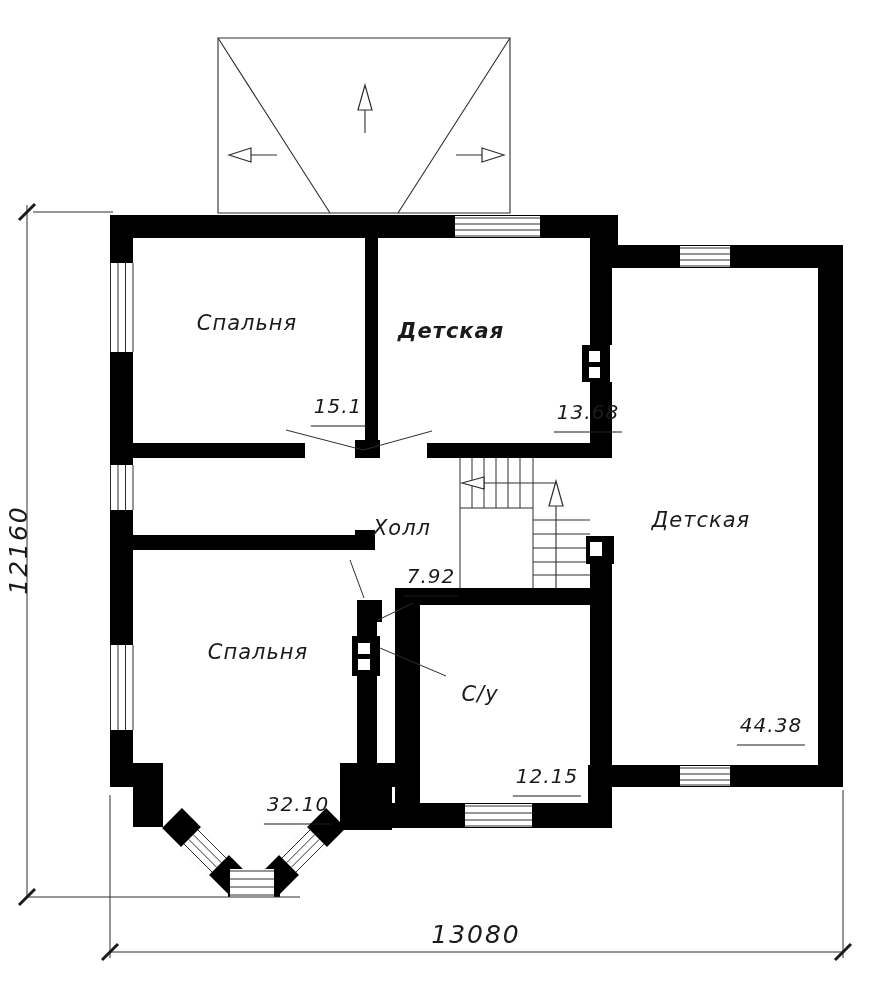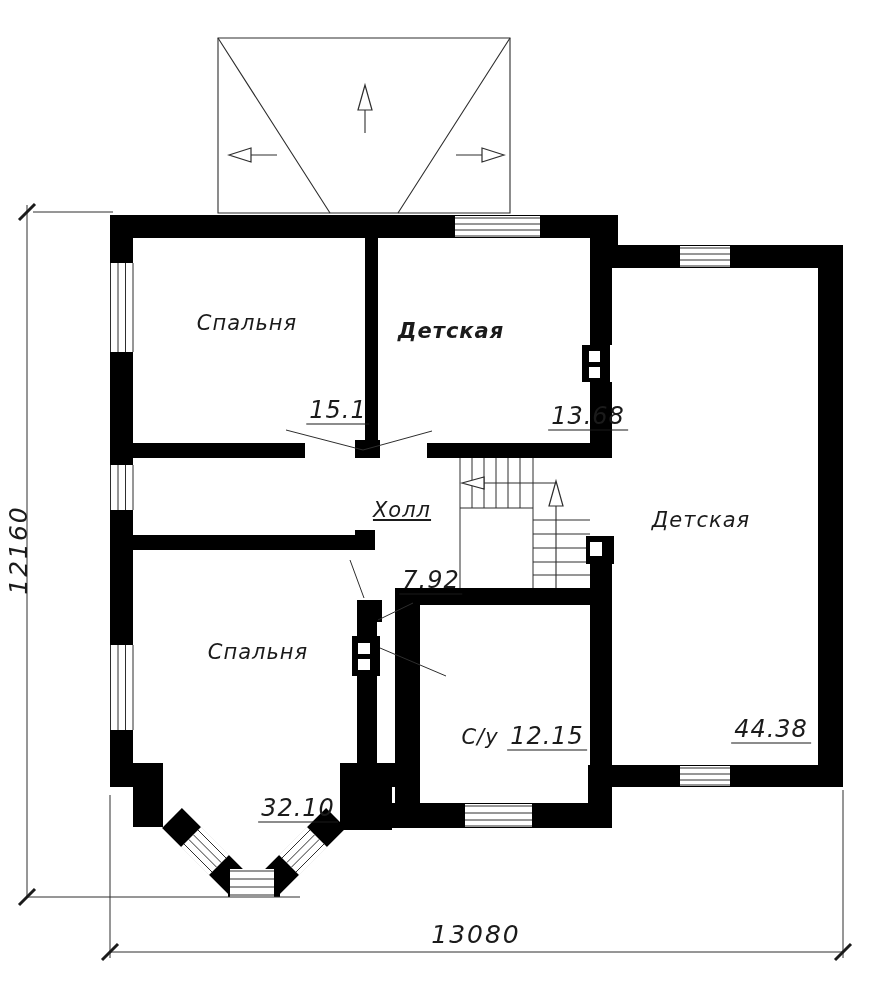--- a/index.html
+++ b/index.html
@@ -8,21 +8,21 @@
   #plan-svg{position:absolute;left:0;top:0;}
   .wall{fill:#000;stroke:none;}
   .whitebox{fill:#fff;stroke:none;}
   .thin{stroke:#2e2e2e;stroke-width:1.1;fill:none;}
   .thin2{stroke:#2e2e2e;stroke-width:1;fill:none;}
   .tri{fill:#fff;stroke:#2e2e2e;stroke-width:1.2;}
   .tick{stroke:#1b1b1b;stroke-width:3;fill:none;}
   .lbl{position:absolute;transform:translate(-50%,-50%);font-style:italic;
        color:#1b1b1b;white-space:nowrap;letter-spacing:1px;}
   .room{font-size:21px;}
-  .area{font-size:24px;padding:0 3px 0 3px;border-bottom:1.5px solid #1b1b1b;}
+  .area{font-size:20px;padding:0 3px 8px 3px;border-bottom:1.5px solid #1b1b1b;}
   .dim{font-size:25px;letter-spacing:2px;}
   .dim-vert{transform:translate(-50%,-50%) rotate(-90deg);}
 </style>
 </head>
 <body>
 
 <div id="page">
 
   <svg id="plan-svg" width="875" height="1000" viewBox="0 0 875 1000">
 
@@ -178,28 +178,28 @@
       </g>
     </g>
   </svg>
 
   <div class="lbl room" style="left:247px;top:323px;">Спальня</div>
   <div class="lbl area" style="left:338px;top:410px;">15.1</div>
 
   <div class="lbl room" style="left:451px;top:331px;font-weight:bold;">Детская</div>
   <div class="lbl area" style="left:552px;top:416px;margin-left:36px;">13.68</div>
 
-  <div class="lbl room" style="left:402px;top:510px;text-decoration:underline;">Холл</div>
+  <div class="lbl room" style="left:402px;top:528px;">Холл</div>
   <div class="lbl area" style="left:431px;top:580px;">7.92</div>
 
   <div class="lbl room" style="left:701px;top:520px;">Детская</div>
   <div class="lbl area" style="left:771px;top:729px;">44.38</div>
 
   <div class="lbl room" style="left:258px;top:652px;">Спальня</div>
   <div class="lbl area" style="left:298px;top:808px;">32.10</div>
 
-  <div class="lbl room" style="left:480px;top:694px;margin-top:43px;">С/у</div>
-  <div class="lbl area" style="left:547px;top:736px;">12.15</div>
+  <div class="lbl room" style="left:480px;top:694px;">С/у</div>
+  <div class="lbl area" style="left:547px;top:780px;">12.15</div>
 
   <div class="lbl dim dim-vert" style="left:18px;top:550px;">12160</div>
   <div class="lbl dim" style="left:476px;top:934px;">13080</div>
 
 </div>
 
 </body></html>

